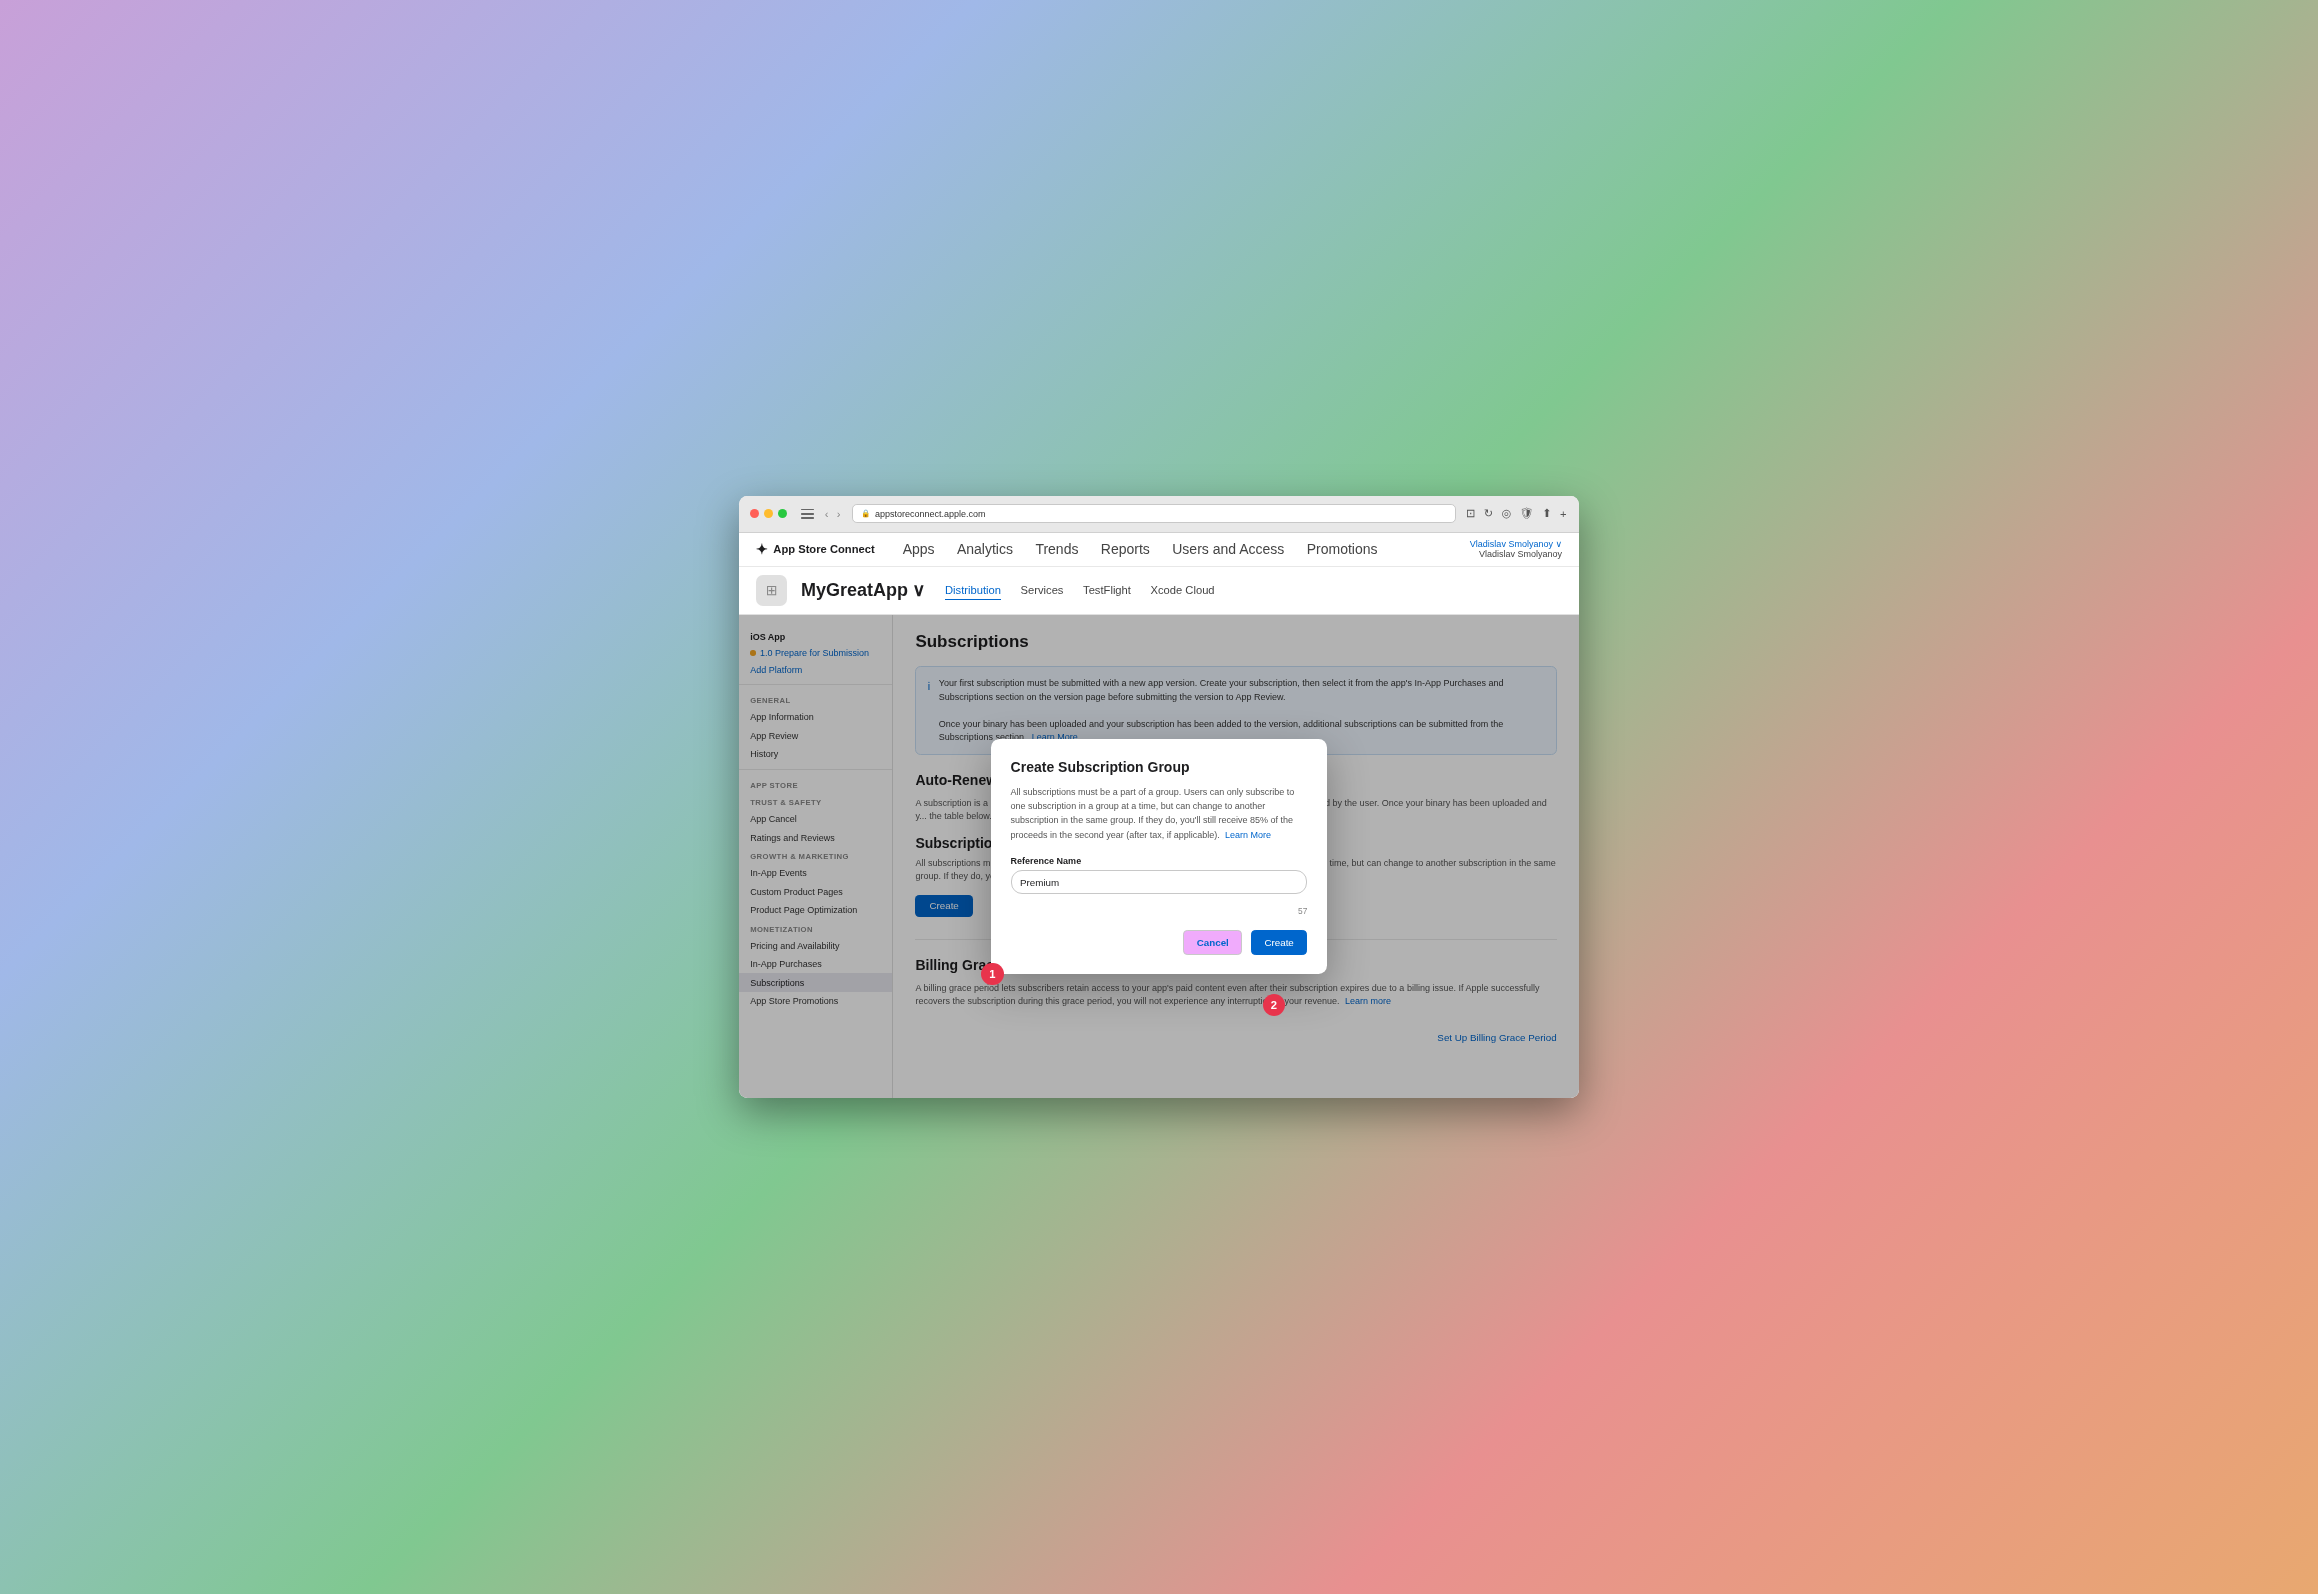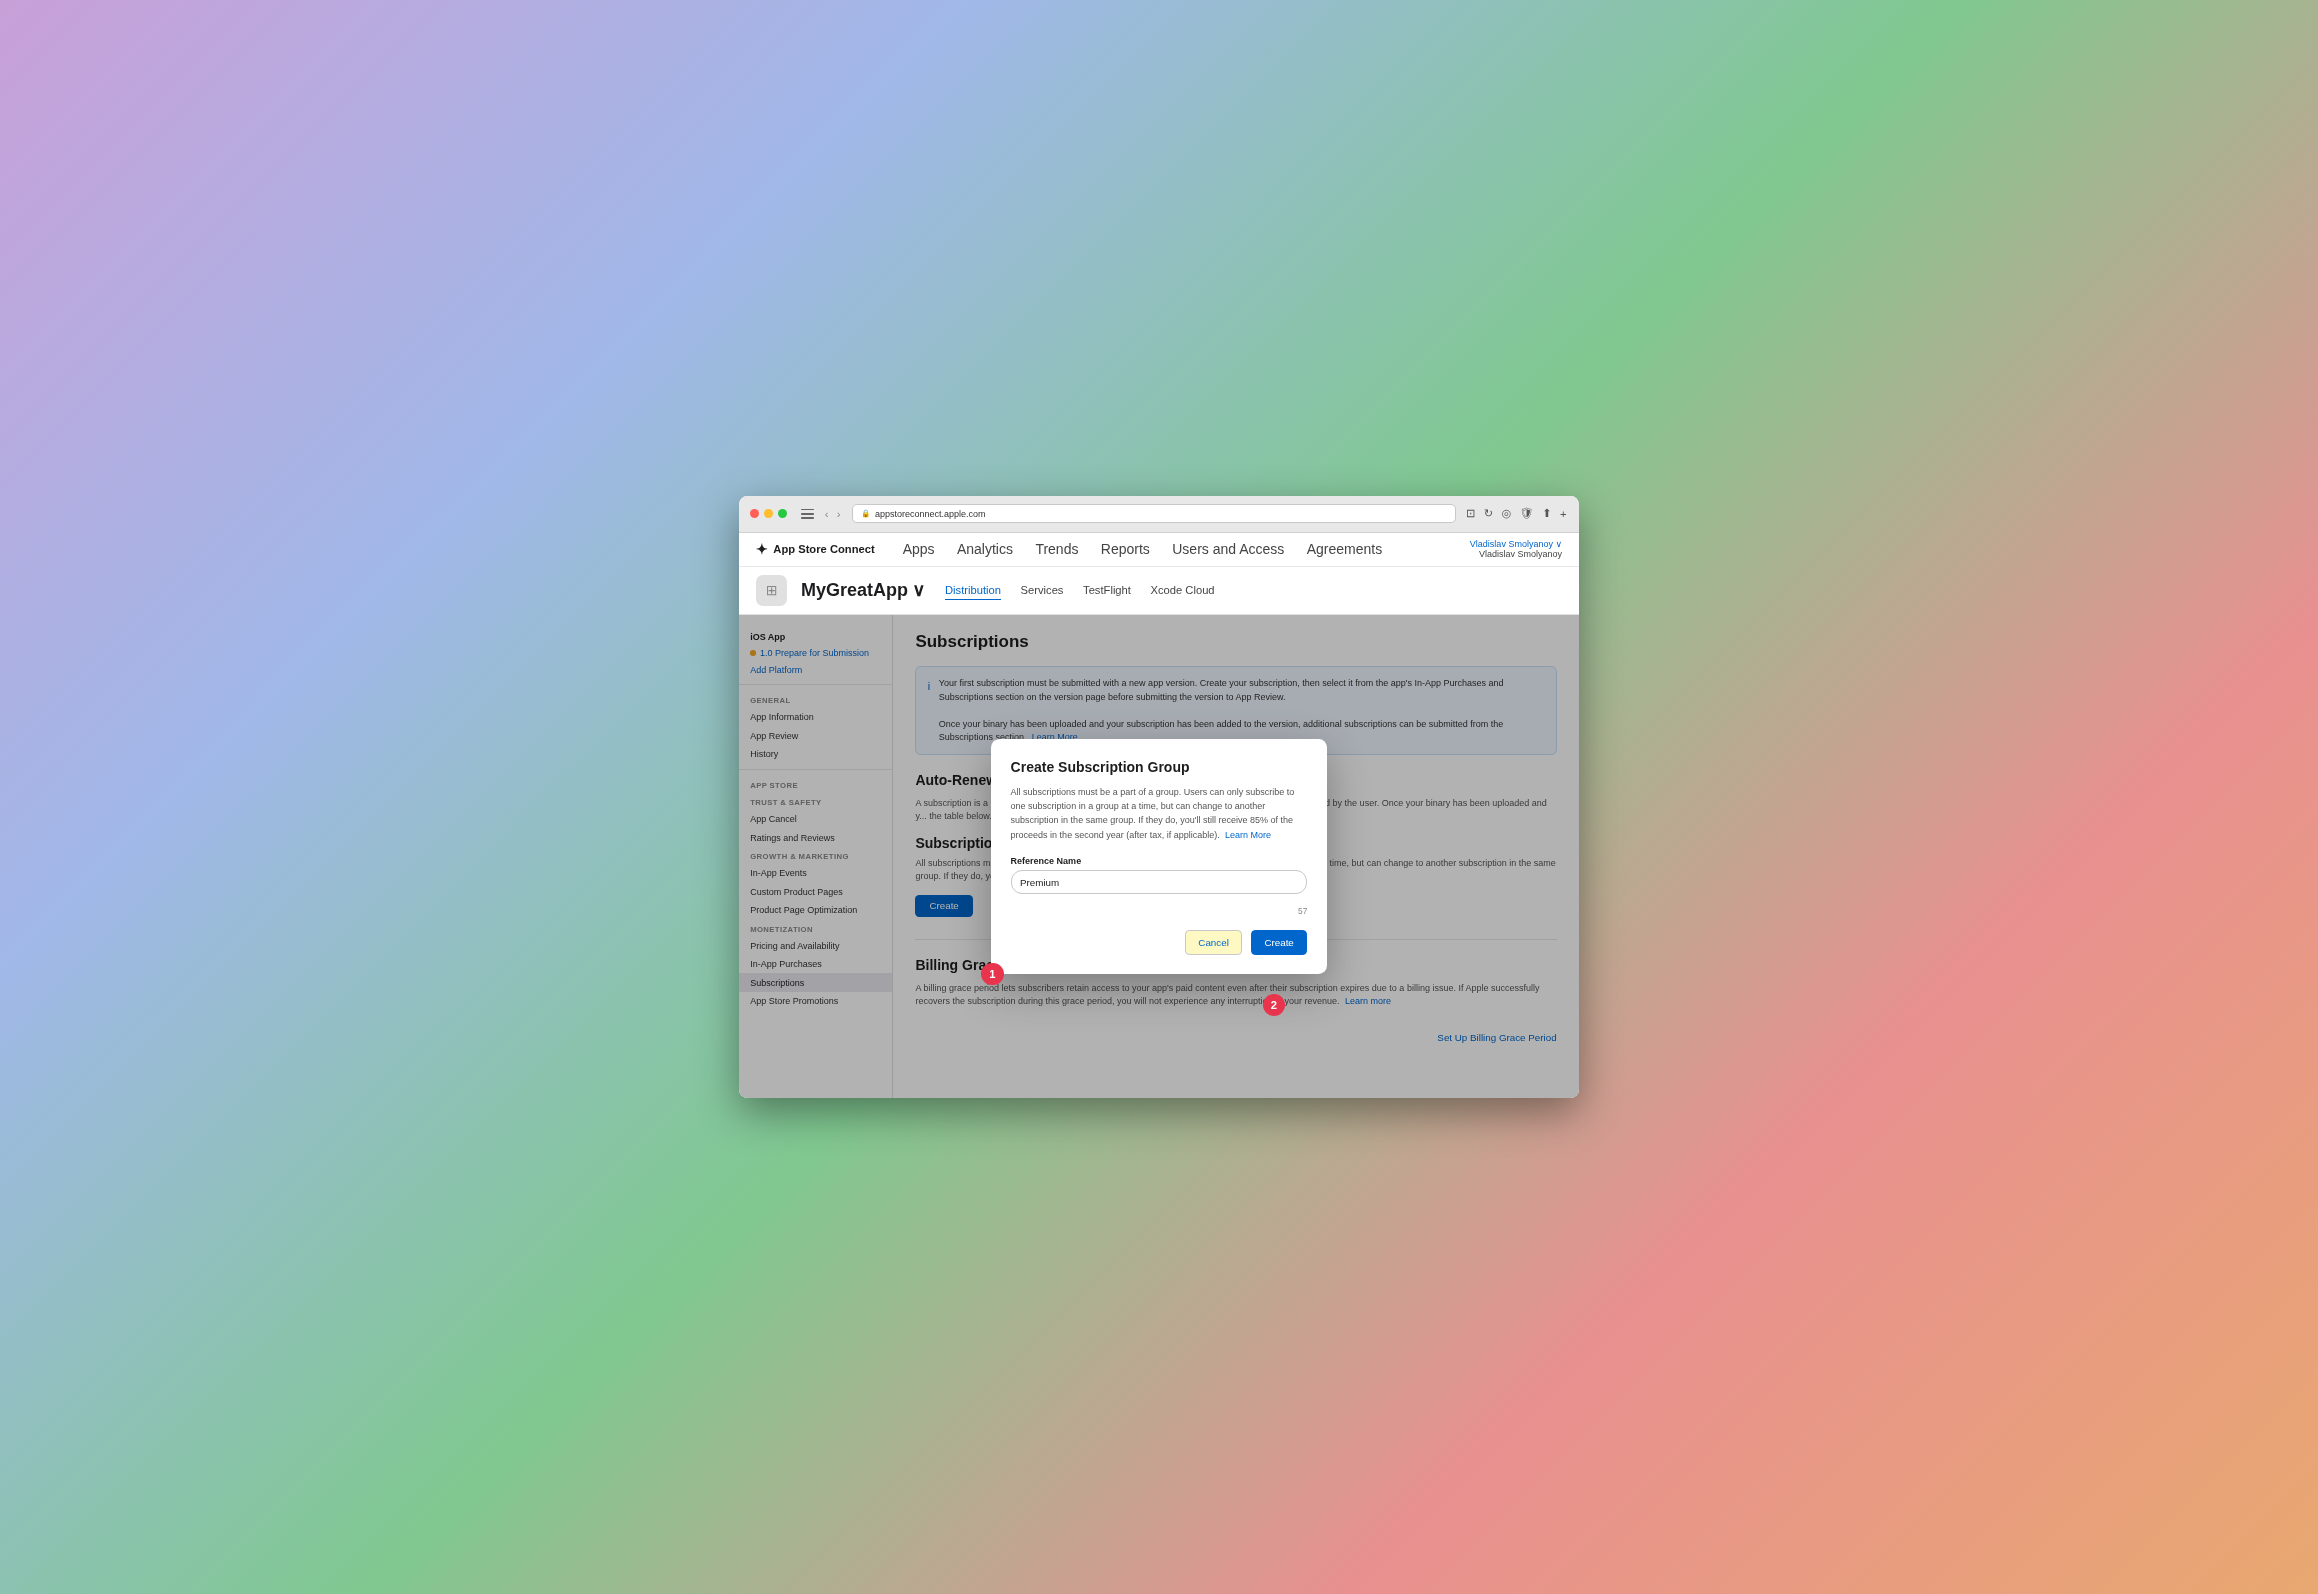--- a/index.html
+++ b/index.html
@@ -494,27 +494,28 @@
       margin-top: 12px;
     }
 
     .modal-actions {
       display: flex;
       justify-content: flex-end;
       gap: 8.4px;
     }
 
     .btn-cancel {
-      background: #fef9c3;
+      background: #f0abfc;
       border: 0.7px solid #c8c8c8;
       border-radius: 4.2px;
       padding: 5.6px 12.6px;
       font-size: 9.8px;
       color: #0066cc;
       cursor: pointer;
+      font-weight: bold;
     }
 
     .btn-create {
       background: #0066cc;
       border: 0.7px solid #0066cc;
       border-radius: 4.2px;
       padding: 5.6px 12.6px;
       font-size: 9.8px;
       color: white;
       font-weight: 500;
@@ -586,21 +587,21 @@
       <div class="app-logo">
         <span class="app-logo-icon">✦</span>
         <span>App Store Connect</span>
       </div>
       <nav class="app-nav">
         <a class="app-nav-item">Apps</a>
         <a class="app-nav-item">Analytics</a>
         <a class="app-nav-item">Trends</a>
         <a class="app-nav-item">Reports</a>
         <a class="app-nav-item">Users and Access</a>
-        <a class="app-nav-item">Agreements</a>
+        <a class="app-nav-item">Promotions</a>
       </nav>
       <div class="user-info">
         <div class="username">Vladislav Smolyanoy ∨</div>
         <div>Vladislav Smolyanoy</div>
       </div>
     </div>
     <div class="app-sub-header">
       <div class="app-icon-placeholder">⊞</div>
       <div class="app-name-header">
         <span>MyGreatApp</span>

